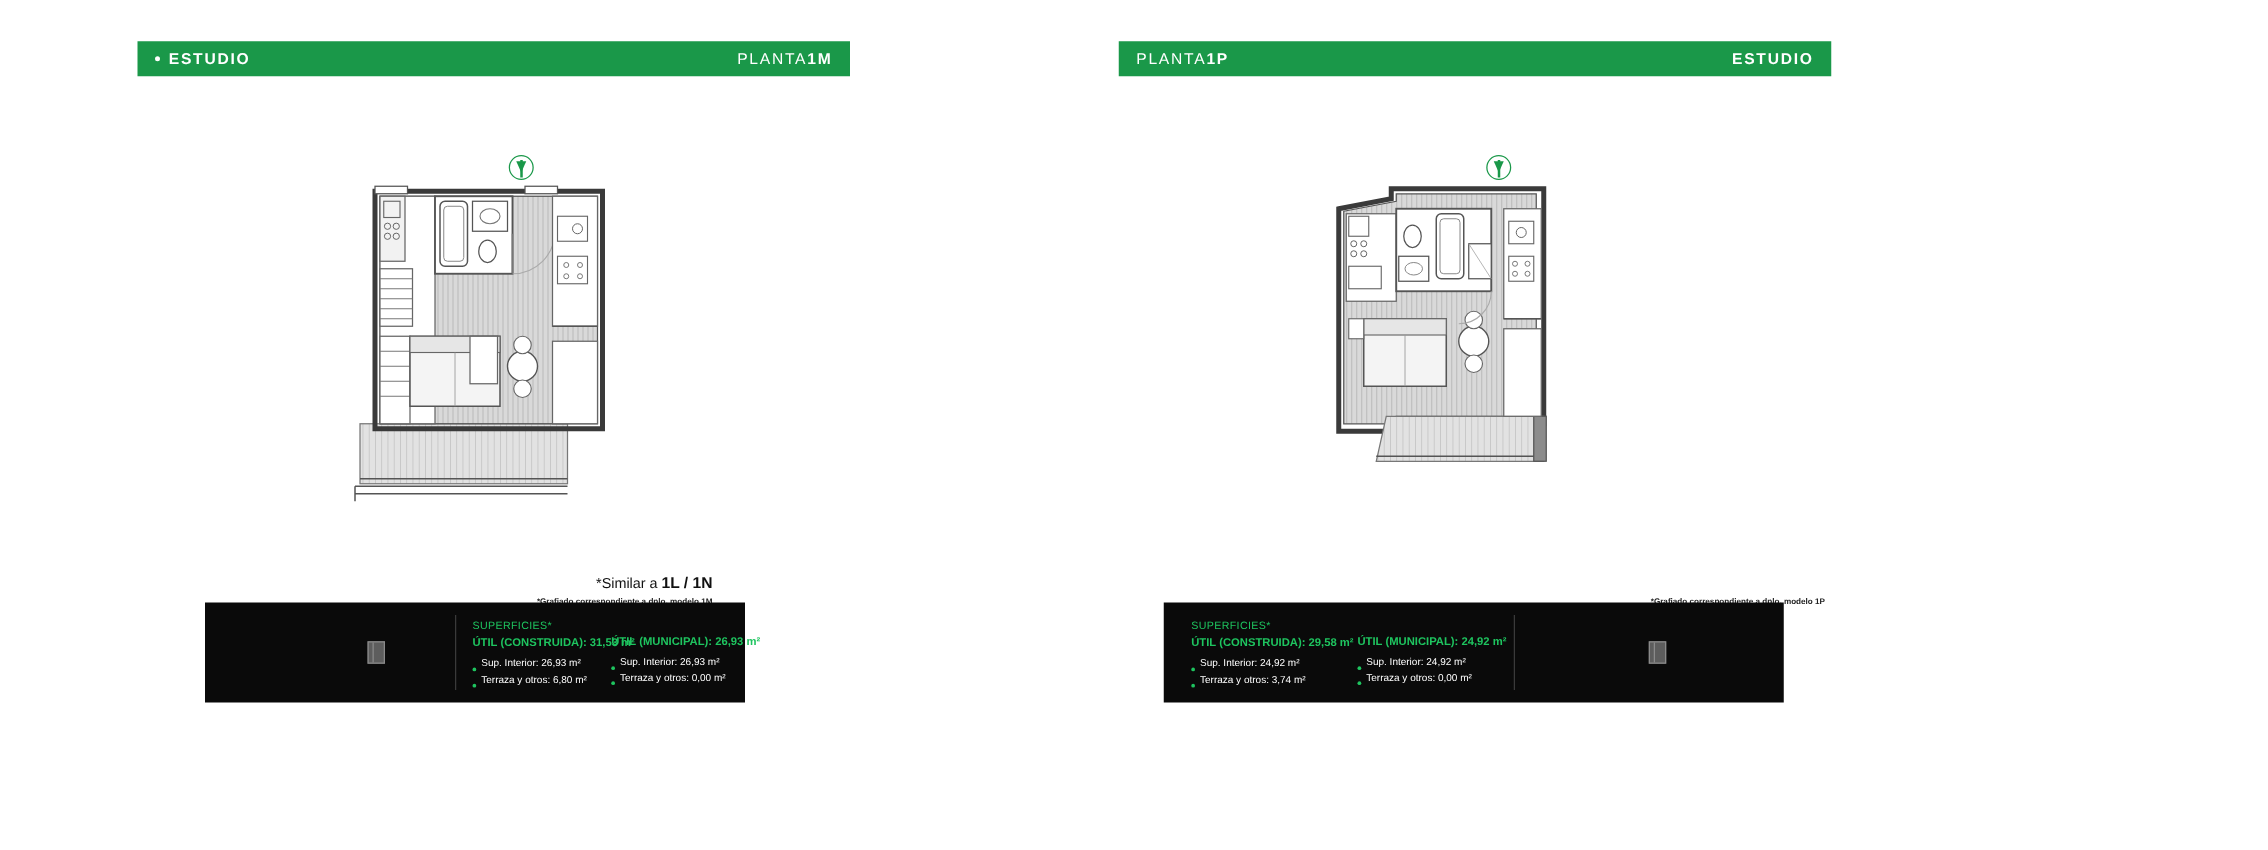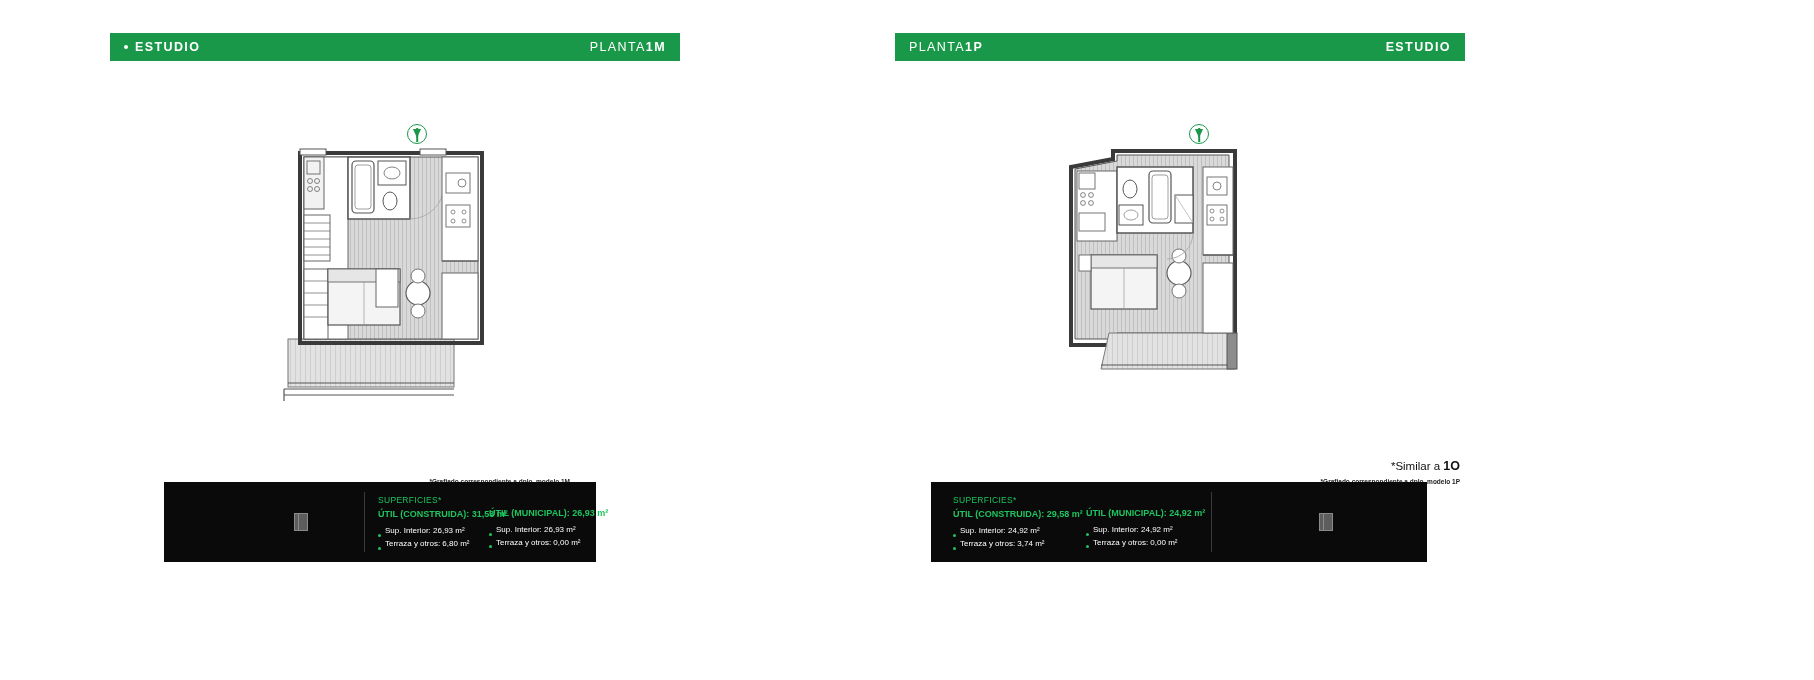--- a/index.html
+++ b/index.html
@@ -303,20 +303,23 @@
           <circle cx="148" cy="150" r="12" fill="#ffffff" stroke="#555" stroke-width="1.1"></circle>
           <circle cx="148" cy="133" r="7" fill="#ffffff" stroke="#666" stroke-width="0.9"></circle>
           <circle cx="148" cy="168" r="7" fill="#ffffff" stroke="#666" stroke-width="0.9"></circle>
 
           <rect x="30" y="6" width="26" height="6" fill="#ffffff" stroke="#555" stroke-width="1"></rect>
           <rect x="150" y="6" width="26" height="6" fill="#ffffff" stroke="#555" stroke-width="1"></rect>
         </svg>
       </div>
     </div>
 
+    <div class="similar" style="left:20px; top:459px;">
+      <span>*Similar a </span><span class="big">1L / 1N</span>
+    </div>
     <div class="note" style="left:20px; top:478px;">*Grafiado correspondiente a dplo. modelo 1M</div>
 
     <div class="info-strip strip-left">
       <div class="thumb" style="left:130px; top:31px;"></div>
       <div class="divider" style="left:200px;"></div>
 
       <div class="sup-block" style="left:214px;">
         <div class="sup-title">SUPERFICIES*</div>
         <div class="sup-main">
           <span>ÚTIL (CONSTRUIDA): </span><span class="val">31,53 m²</span>
@@ -425,23 +428,20 @@
 
           <circle cx="122" cy="130" r="12" fill="#ffffff" stroke="#555" stroke-width="1.1"></circle>
           <circle cx="122" cy="113" r="7" fill="#ffffff" stroke="#666" stroke-width="0.9"></circle>
           <circle cx="122" cy="148" r="7" fill="#ffffff" stroke="#666" stroke-width="0.9"></circle>
 
           <path d="M136 90 A26 26 0 0 1 110 116" fill="none" stroke="#aaa" stroke-width="0.9"></path>
         </svg>
       </div>
     </div>
 
-    <div class="similar" style="left:125px; top:459px;">
-      <span>*Similar a </span><span class="big">1O</span>
-    </div>
     <div class="note" style="left:125px; top:478px;">*Grafiado correspondiente a dplo. modelo 1P</div>
 
     <div class="info-strip strip-right">
       <div class="sup-block" style="left:22px;">
         <div class="sup-title">SUPERFICIES*</div>
         <div class="sup-main">
           <span>ÚTIL (CONSTRUIDA): </span><span class="val">29,58 m²</span>
         </div>
         <div class="sup-li">
             <span class="bullet"></span>

